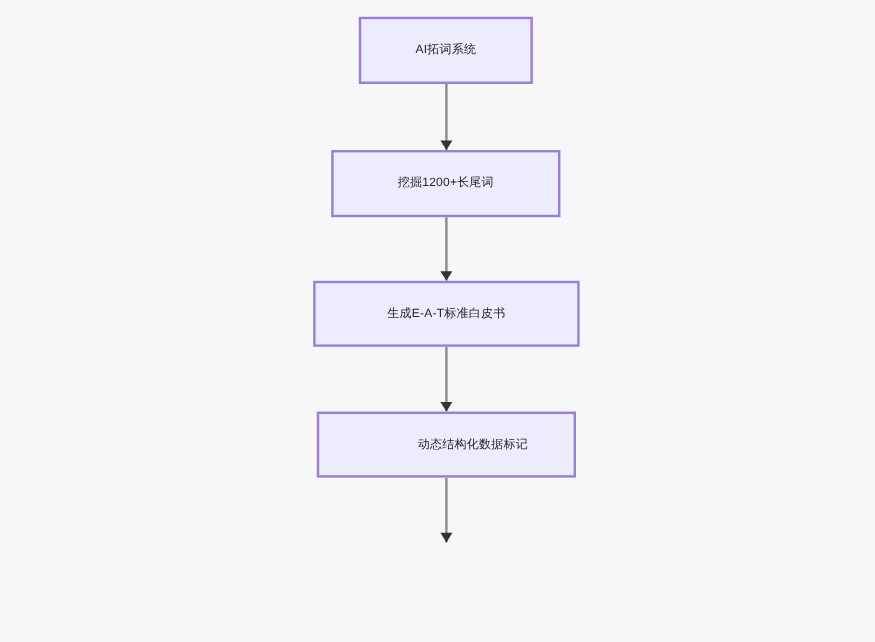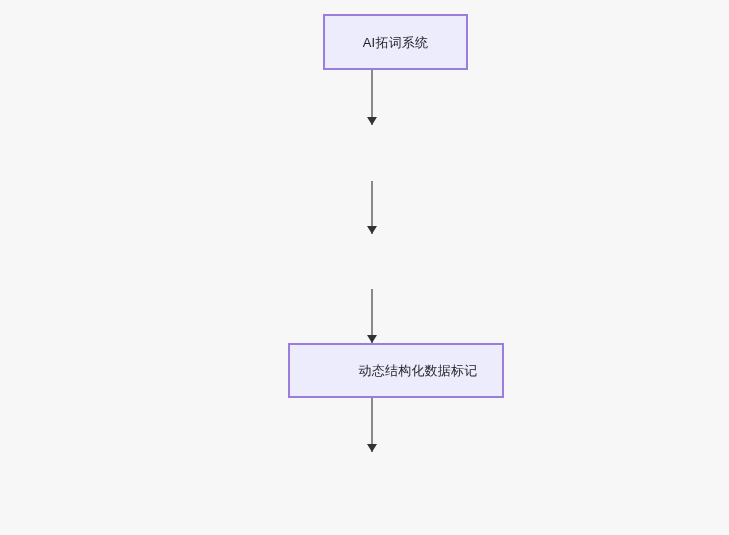--- a/index.html
+++ b/index.html
@@ -17,29 +17,28 @@
     position: relative;
     width: 729px;
     height: 535px;
   }
   .node {
     position: absolute;
     box-sizing: border-box;
     background: #ececfd;
     border: 2px solid #6d28d9;
     color: #1f1f24;
-    font-size: 13px;
+    font-size: 10px;
     line-height: 1;
     letter-spacing: 0.2px;
     display: flex;
     align-items: center;
     justify-content: center;
     white-space: nowrap;
     z-index: 2;
-    margin-left: 24px;
   }
   .connector {
     position: absolute;
     z-index: 1;
   }
   .connector .stem {
     position: absolute;
     left: 0;
     top: 0;
     width: 2px;
@@ -71,15 +70,17 @@
   <div class="connector" style="left: 371px; top: 289px; height: 54px; width: 2px;">
     <div class="stem" style="height: 54px; background: rgb(138, 138, 138);"></div>
     <div class="head" style="top: 46px; border-top-color: rgb(51, 51, 51);"></div>
   </div>
   <div class="connector" style="left: 371px; top: 398px; height: 54px; width: 2px;">
     <div class="stem" style="height: 54px; background: rgb(138, 138, 138);"></div>
     <div class="head" style="top: 46px; border-top-color: rgb(51, 51, 51);"></div>
   </div>
 
   <div class="node" style="left: 299px; top: 14px; width: 145px; height: 56px; background: rgb(236, 236, 253); border-color: rgb(155, 125, 219); color: rgb(31, 31, 36);">AI拓词系统</div>
+  <div class="node" style="left: 276px; top: 125px; width: 191px; height: 56px; background: rgb(236, 236, 253); border-color: rgb(155, 125, 219); color: rgb(31, 31, 36);">挖掘1200+长尾词</div>
+  <div class="node" style="left: 261px; top: 234px; width: 222px; height: 55px; background: rgb(236, 236, 253); border-color: rgb(155, 125, 219); color: rgb(31, 31, 36);">生成E-A-T标准白皮书</div>
   <div class="node" style="left: 264px; top: 343px; width: 216px; height: 55px; background: rgb(236, 236, 253); border-color: rgb(155, 125, 219); color: rgb(31, 31, 36); padding-left: 44px;">动态结构化数据标记</div>
 
 </div>
 
 </body></html>

